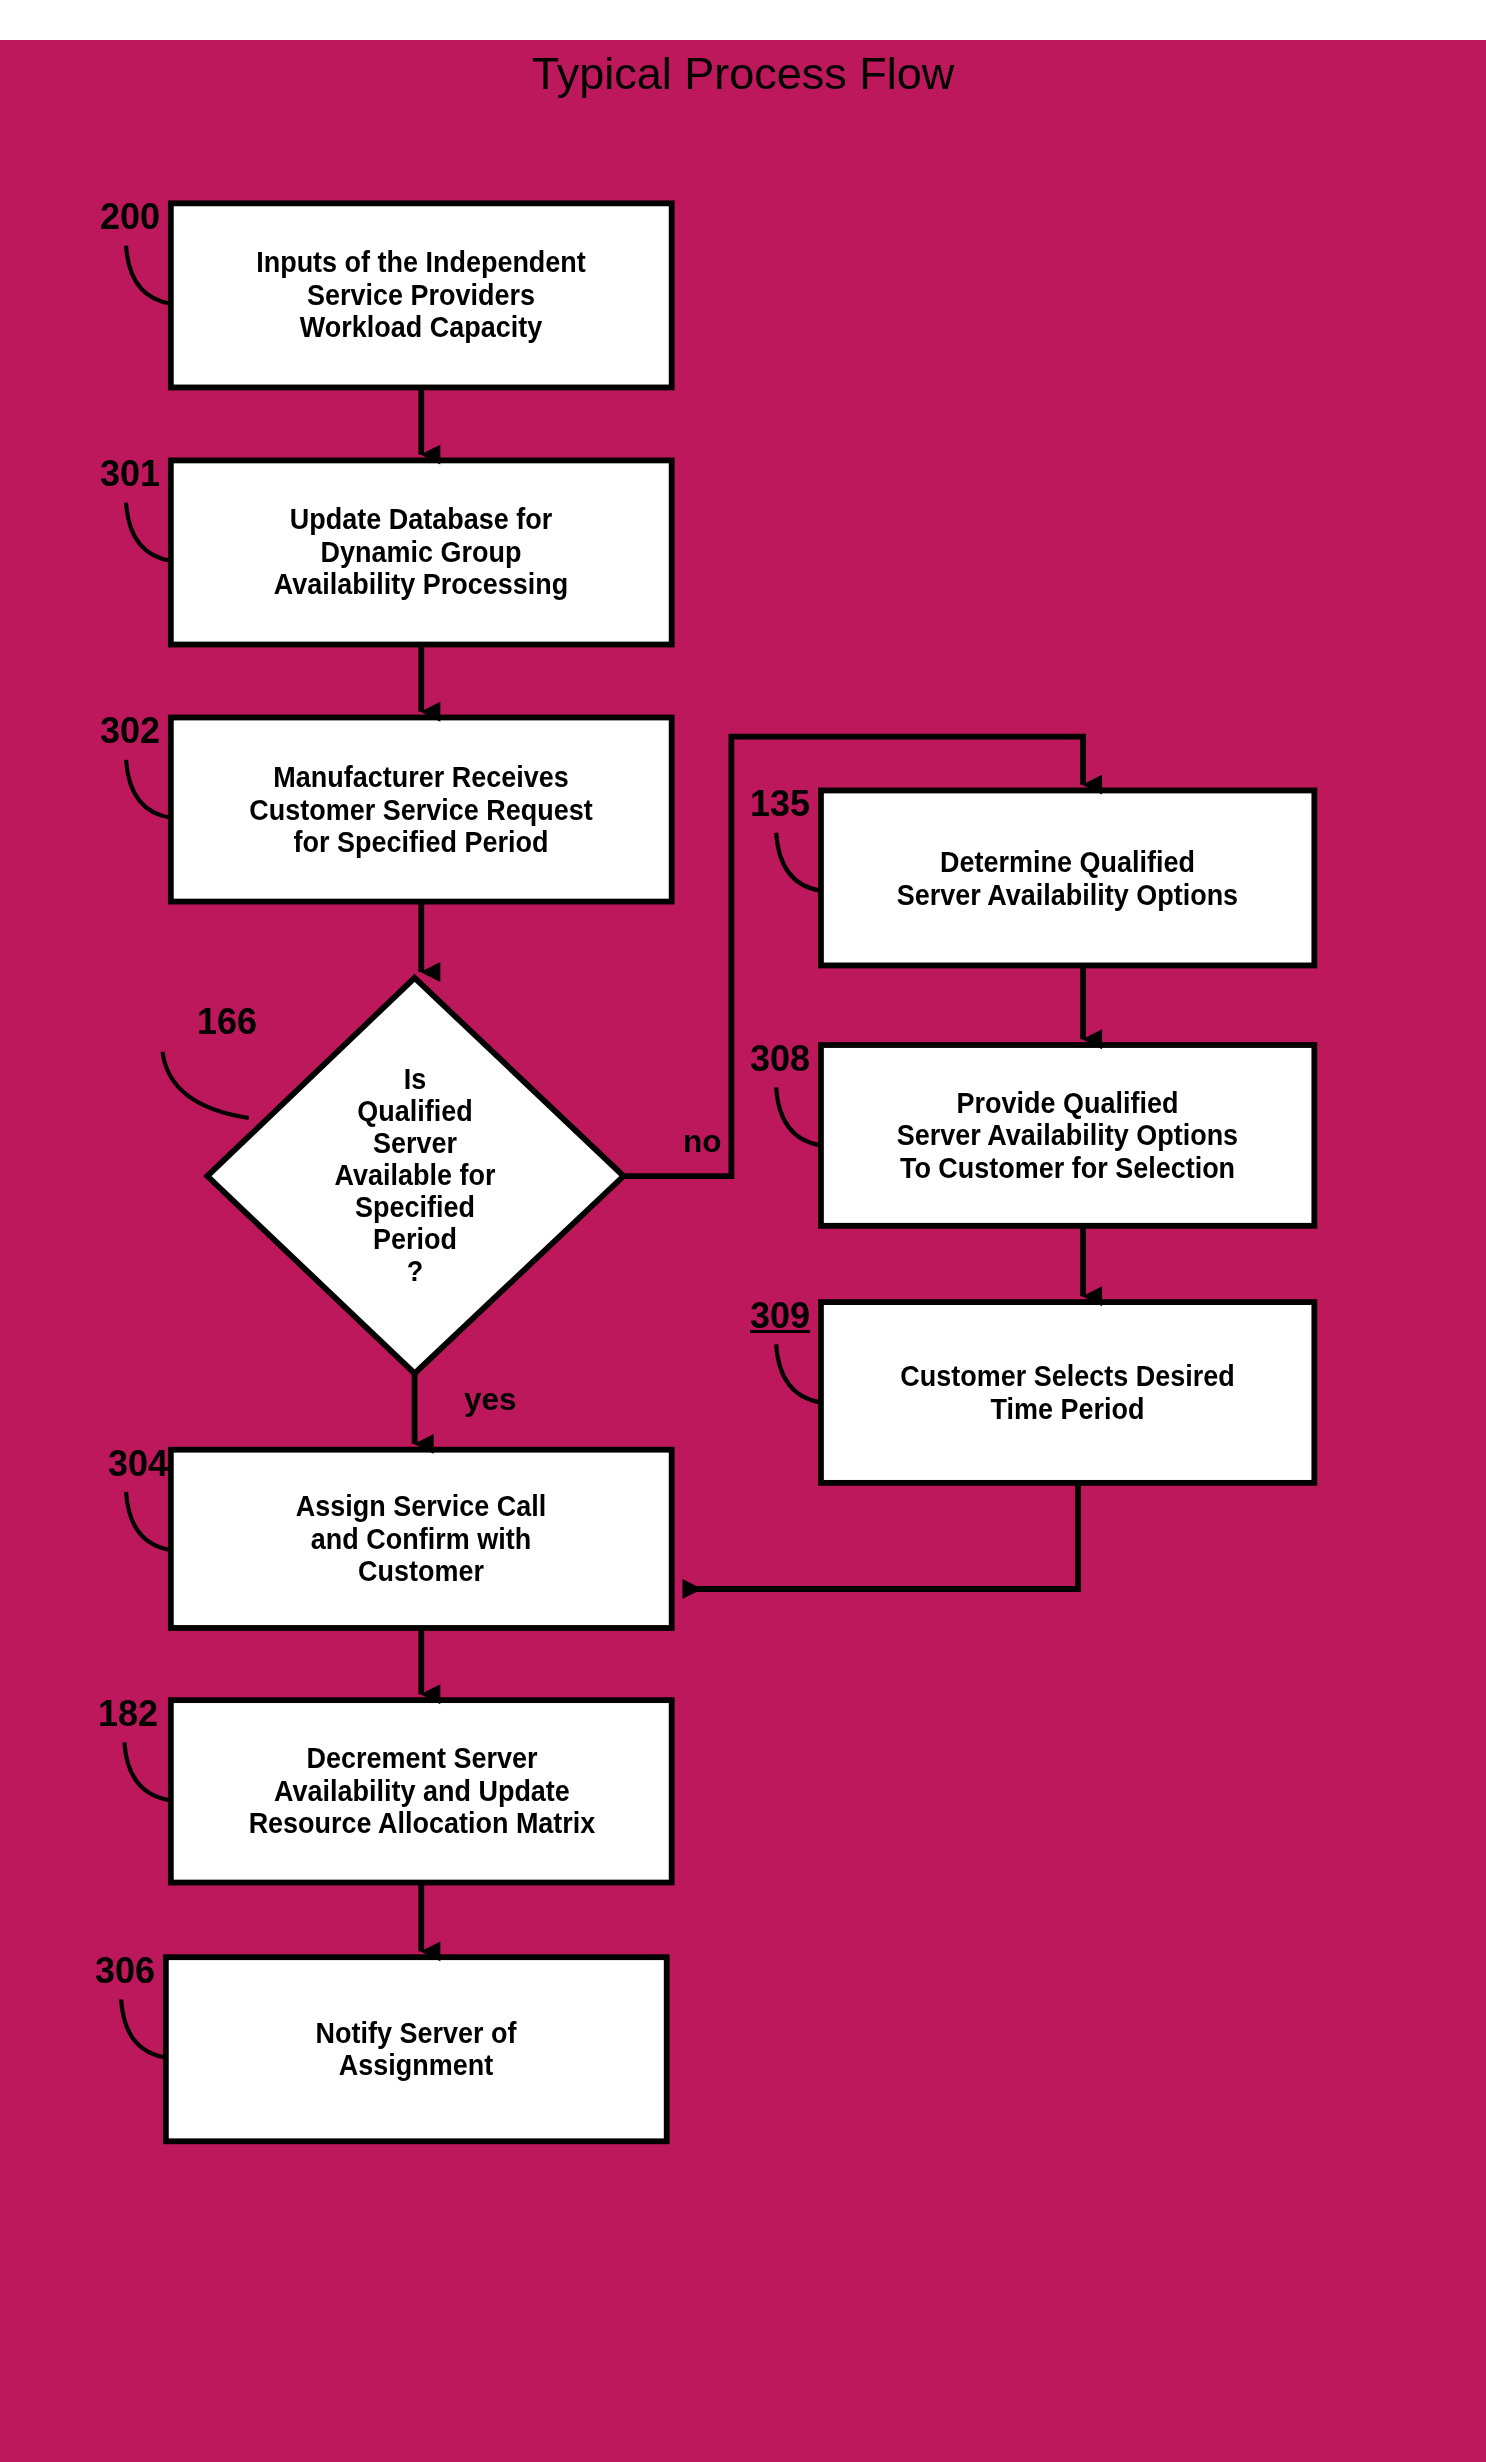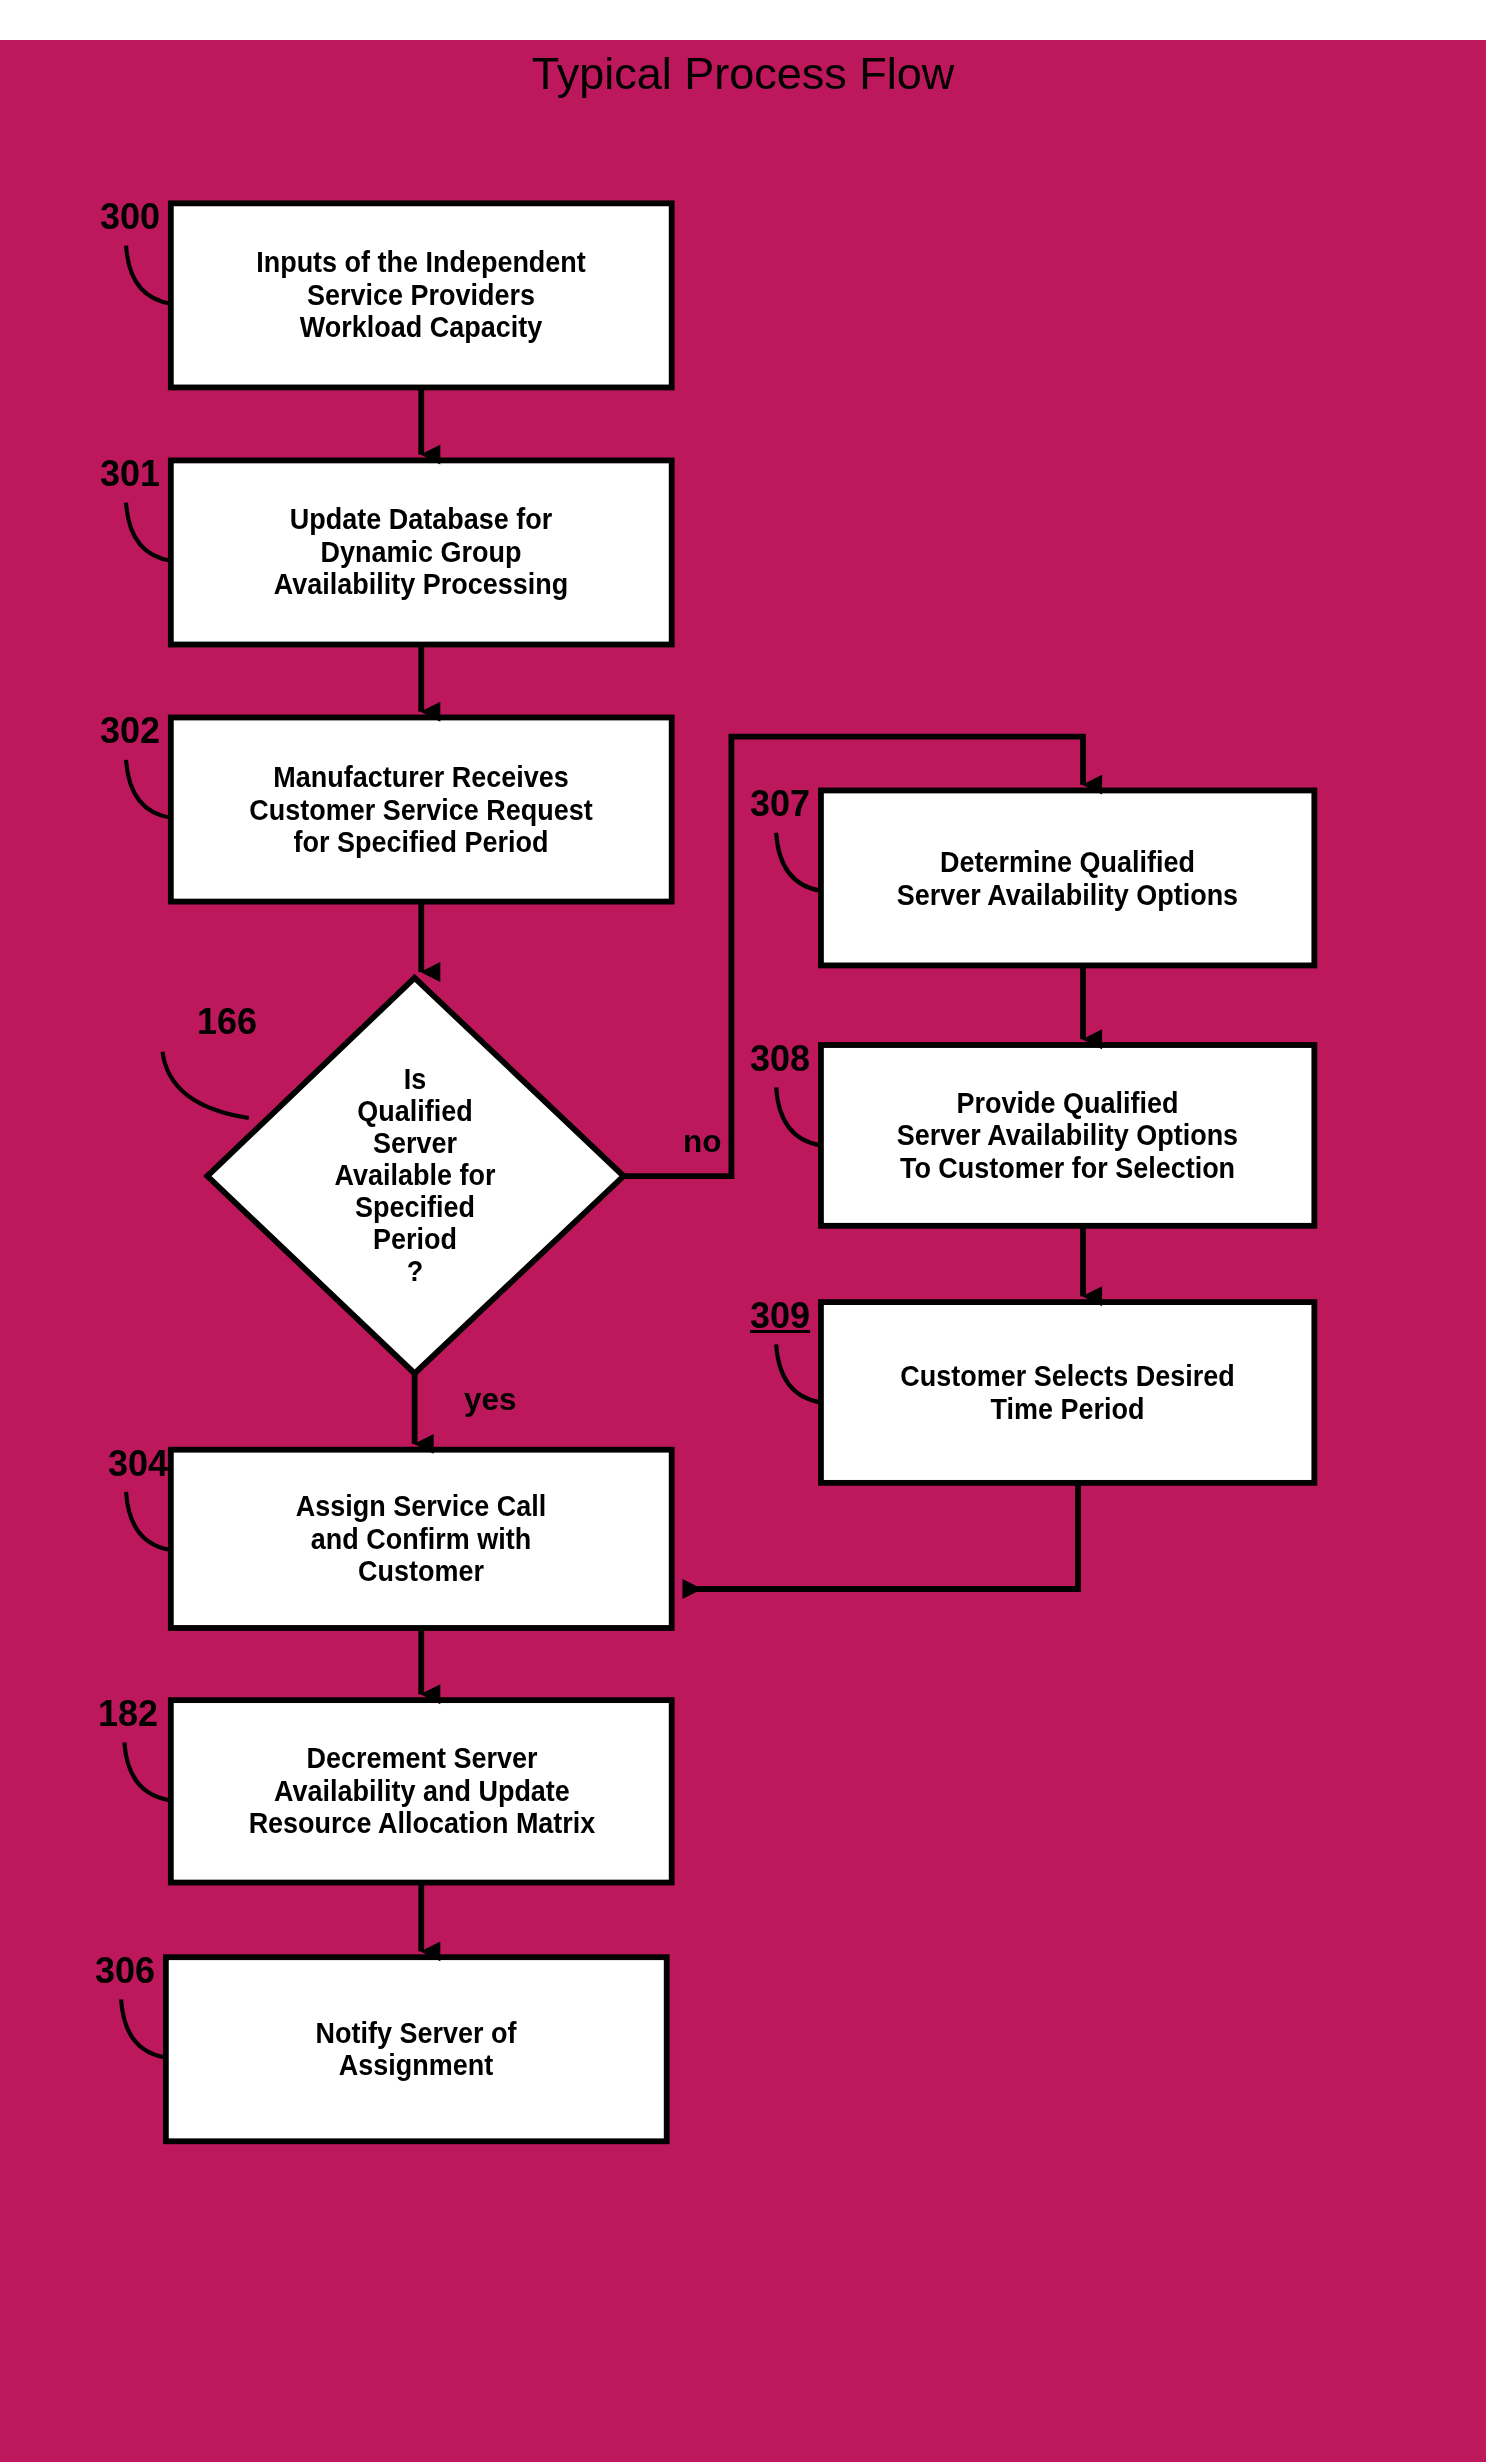--- a/index.html
+++ b/index.html
@@ -153,28 +153,28 @@
   <div class="node-text" style="left:174px; top:1917px; width:484px; height:184px;">Notify Server of
 Assignment</div>
   <div class="node-text" style="left:824px; top:751px; width:487px; height:175px;">Determine Qualified
 Server Availability Options</div>
   <div class="node-text" style="left:824px; top:1005px; width:487px; height:181px;">Provide Qualified
 Server Availability Options
 To Customer for Selection</div>
   <div class="node-text" style="left:824px; top:1262px; width:487px; height:181px;">Customer Selects Desired
 Time Period</div>
 
-  <div class="ref-num" style="left:100px; top:159px;">300</div>
+  <div class="ref-num" style="left:100px; top:159px;">200</div>
   <div class="ref-num" style="left:100px; top:416px;">301</div>
   <div class="ref-num" style="left:100px; top:673px;">302</div>
   <div class="ref-num" style="left:197px; top:964px;">166</div>
   <div class="ref-num" style="left:108px; top:1406px;">304</div>
   <div class="ref-num" style="left:98px; top:1656px;">182</div>
   <div class="ref-num" style="left:95px; top:1913px;">306</div>
-  <div class="ref-num" style="left:750px; top:746px;">307</div>
+  <div class="ref-num" style="left:750px; top:746px;">135</div>
   <div class="ref-num" style="left:750px; top:1001px;">308</div>
   <div class="ref-num" style="left:750px; top:1258px;text-decoration:underline;">309</div>
 
   <div class="edge-label" style="left:683px; top:1086px;">no</div>
   <div class="edge-label" style="left:464px; top:1344px;">yes</div>
 
 </div>
 
 
 </body></html>

